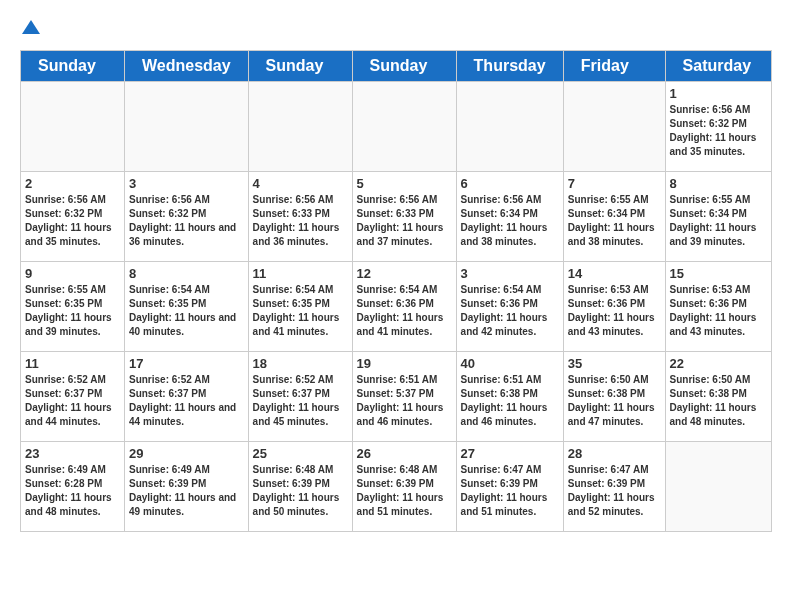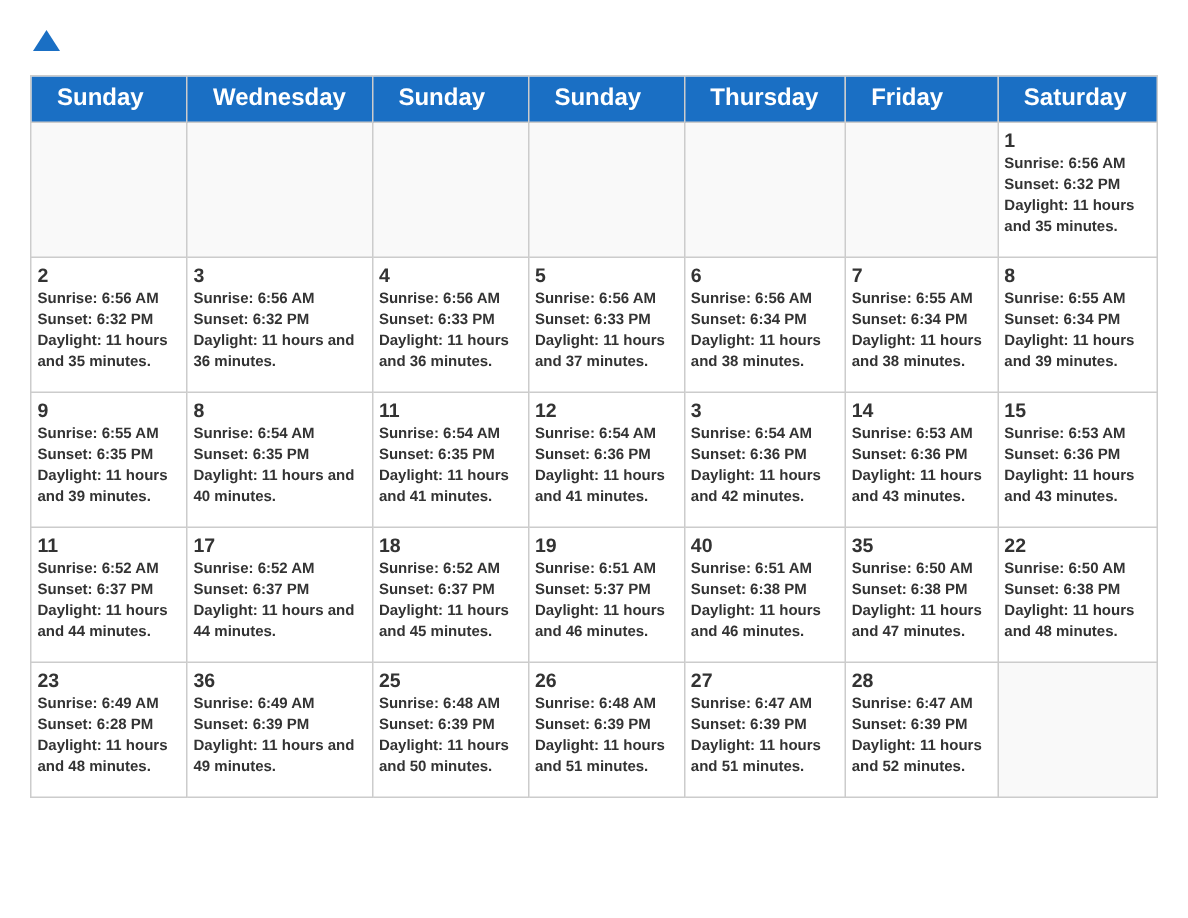--- a/index.html
+++ b/index.html
@@ -258,21 +258,21 @@
         </td>
       </tr>
       <tr>
         <td>
           <span class="day-number">23</span>
           <div class="day-info">Sunrise: 6:49 AM
 Sunset: 6:28 PM
 Daylight: 11 hours and 48 minutes.</div>
         </td>
         <td>
-          <span class="day-number">36</span>
+          <span class="day-number">29</span>
           <div class="day-info">Sunrise: 6:49 AM
 Sunset: 6:39 PM
 Daylight: 11 hours and 49 minutes.</div>
         </td>
         <td>
           <span class="day-number">25</span>
           <div class="day-info">Sunrise: 6:48 AM
 Sunset: 6:39 PM
 Daylight: 11 hours and 50 minutes.</div>
         </td>

